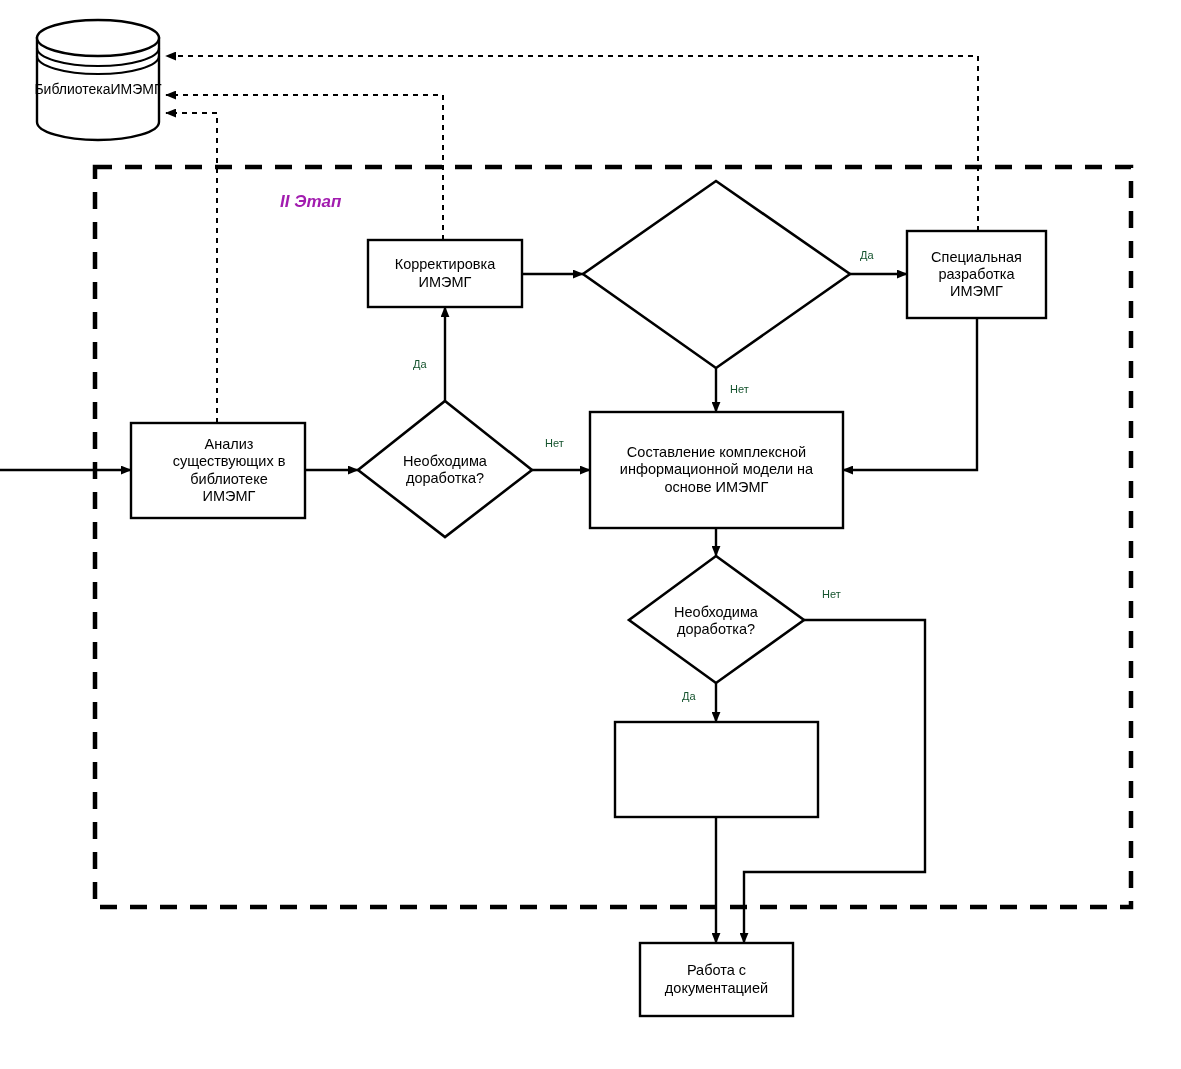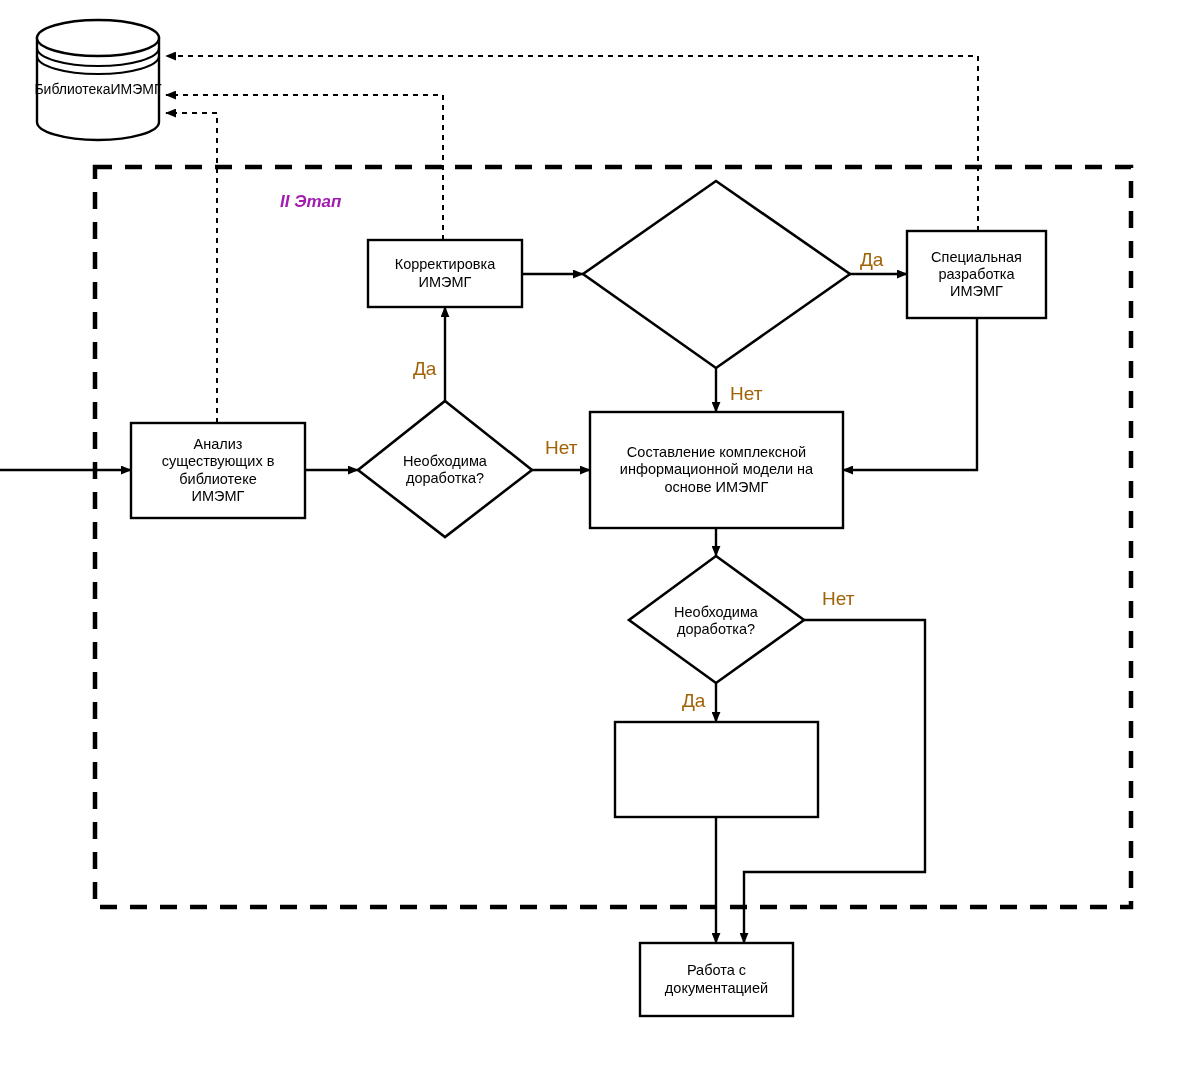--- a/index.html
+++ b/index.html
@@ -29,22 +29,22 @@
     justify-content:center;
     text-align:center;
     line-height:1.18;
     font-size:14.5px;
     color:#000;
     pointer-events:none;
     white-space:pre-line;
   }
   .edge-label{
     position:absolute;
-    font-size:19px;
-    color:#a16207;
+    font-size:11px;
+    color:#14532d;
     white-space:nowrap;
   }
   .stage-label{
     position:absolute;
     font-size:17px;
     font-style:italic;
     font-weight:bold;
     color:#a21caf;
     white-space:nowrap;
     margin-left:40px;
@@ -126,21 +126,21 @@
     <path d="M804,620 L925,620 L925,872 L744,872 L744,943" fill="none" stroke="#000" stroke-width="2.4" marker-end="url(#arrow)"></path>
   </svg>
 
   <div class="db-label" style="left:37px; top:60px; width:122px; height:60px;">
     <span>Библиотека</span>
     <span>ИМЭМГ</span>
   </div>
 
   <div class="stage-label" style="left:240px; top:192px;">II Этап</div>
 
-  <div class="node-label" style="left:131px; top:423px; width:174px; height:95px;">Анализ
+  <div class="node-label" style="left:142px; top:423px; width:174px; height:95px;">Анализ
 существующих в
 библиотеке
 ИМЭМГ</div>
 
   <div class="node-label" style="left:368px; top:240px; width:154px; height:67px;">Корректировка
 ИМЭМГ</div>
 
   <div class="node-label" style="left:907px; top:231px; width:139px; height:87px;">Специальная
 разработка
 ИМЭМГ</div>

